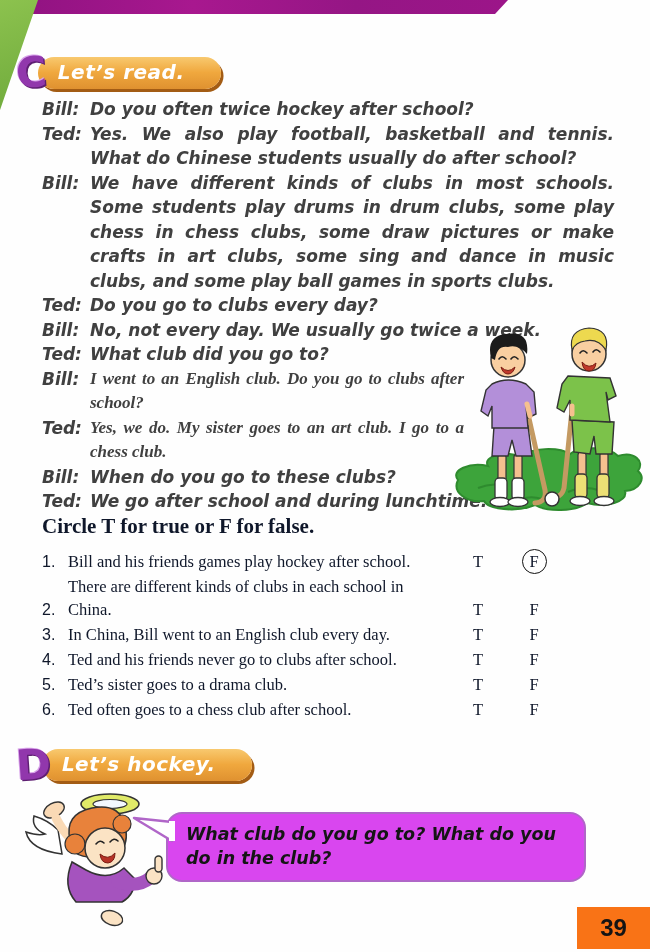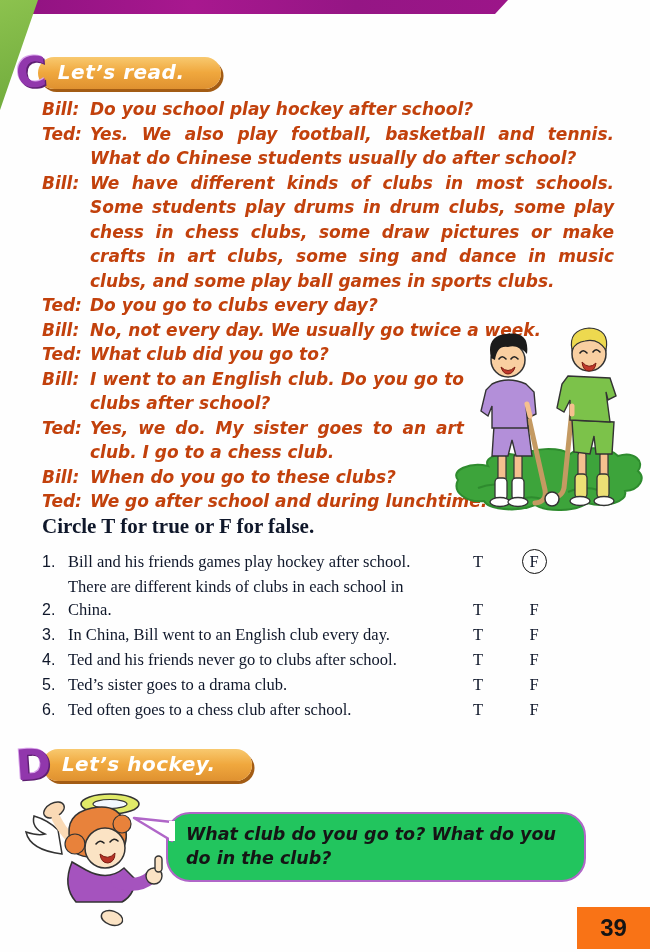--- a/index.html
+++ b/index.html
@@ -35,65 +35,65 @@
   .bpill{
     position:relative;z-index:1;
     background:linear-gradient(180deg,#f8c96f 0%,#f0a83e 48%,#df9130 100%);
     border-radius:17px;box-shadow:2.5px 3px 0 #a35c14;
     color:#fff;font:italic bold 20px/22px "DejaVu Sans",sans-serif;
     padding:4px 36px 6px 20px;letter-spacing:.5px;
   }
   
   .dialogue{
     position:absolute;left:42px;top:97px;width:572px;
-    color:#c2410c;font:italic bold 17px/24.5px "DejaVu Sans",sans-serif;
+    color:#404040;font:italic bold 17px/24.5px "DejaVu Sans",sans-serif;
   }
   .turn{display:flex;}
   .spk{flex:0 0 48px;}
   .txt{flex:1;text-align:justify;}
-  .turn.narrow .txt{max-width:374px;text-align:justify;}
+  .turn.narrow .txt{max-width:374px;text-align:justify;font-family:Liberation Serif, serif;}
   
   .pic{position:absolute;left:448px;top:320px;width:198px;height:198px;}
   
   .quiz{position:absolute;left:42px;top:514px;width:566px;color:#0f172a;}
   .qhead{font:bold 21px "Liberation Serif",serif;margin:0 0 10px 0;}
   .qrow{display:flex;align-items:flex-end;margin-bottom:2px;}
   .qnum{flex:0 0 26px;font:16px/23px "Liberation Sans",sans-serif;}
   .qtext{flex:0 0 382px;font:16.5px/23px "Liberation Serif",serif;}
   .qcell{flex:0 0 56px;text-align:center;font:16.5px/23px "Liberation Serif",serif;}
   .circle{
     display:inline-flex;align-items:center;justify-content:center;
     width:23px;height:23px;border:1.6px solid #111;border-radius:50%;
     margin-bottom:-5px;
   }
   
   .angel{position:absolute;left:18px;top:788px;width:152px;height:160px;}
   .bubble{
     position:absolute;left:166px;top:812px;width:420px;box-sizing:border-box;
-    min-height:62px;background:#22c55e;border:2.5px solid #b066c8;border-radius:24px;
+    min-height:62px;background:#d946ef;border:2.5px solid #b066c8;border-radius:16px;
     padding:8px 20px 10px 18px;
     font:italic bold 17.5px/24px "DejaVu Sans",sans-serif;color:#151515;
   }
   .tail{position:absolute;left:-35px;top:2px;overflow:visible;}
 </style>
 </head>
 <body>
 
 <div class="topbar"></div>
 <div class="corner-green"></div>
 
 <div class="badge" id="badge-read">
   <span class="blet">C</span>
   <span class="bpill">Let’s read.</span>
 </div>
 
 <div class="dialogue">
   <div class="turn">
     <span class="spk">Bill:</span>
-    <span class="txt">Do you school play hockey after school?</span>
+    <span class="txt">Do you often twice hockey after school?</span>
   </div>
   <div class="turn">
     <span class="spk">Ted:</span>
     <span class="txt">Yes. We also play football, basketball and tennis. What do Chinese students usually do after school?</span>
   </div>
   <div class="turn">
     <span class="spk">Bill:</span>
     <span class="txt">We have different kinds of clubs in most schools. Some students play drums in drum clubs, some play chess in chess clubs, some draw pictures or make crafts in art clubs, some sing and dance in music clubs, and some play ball games in sports clubs.</span>
   </div>
   <div class="turn">

